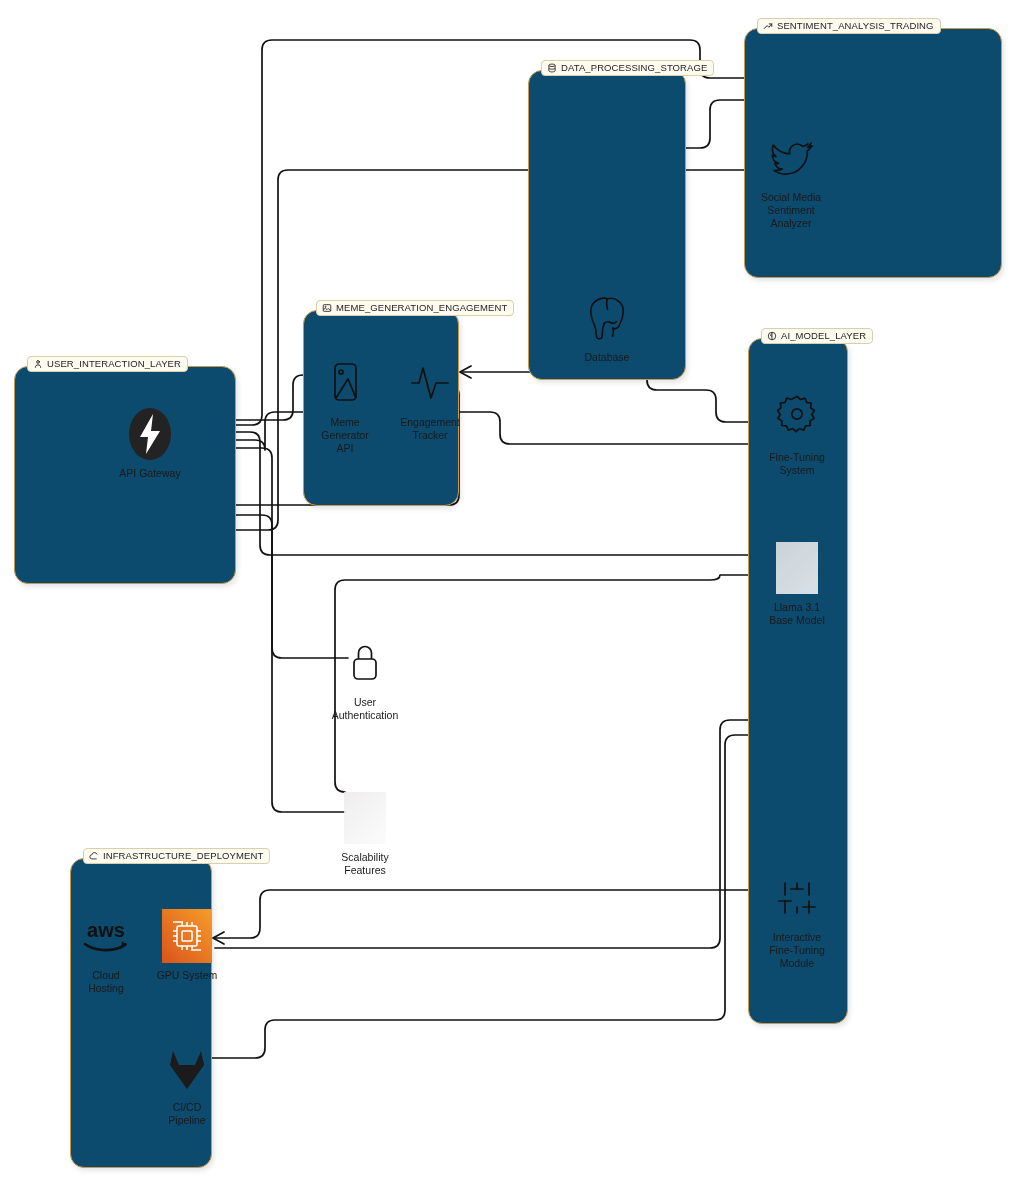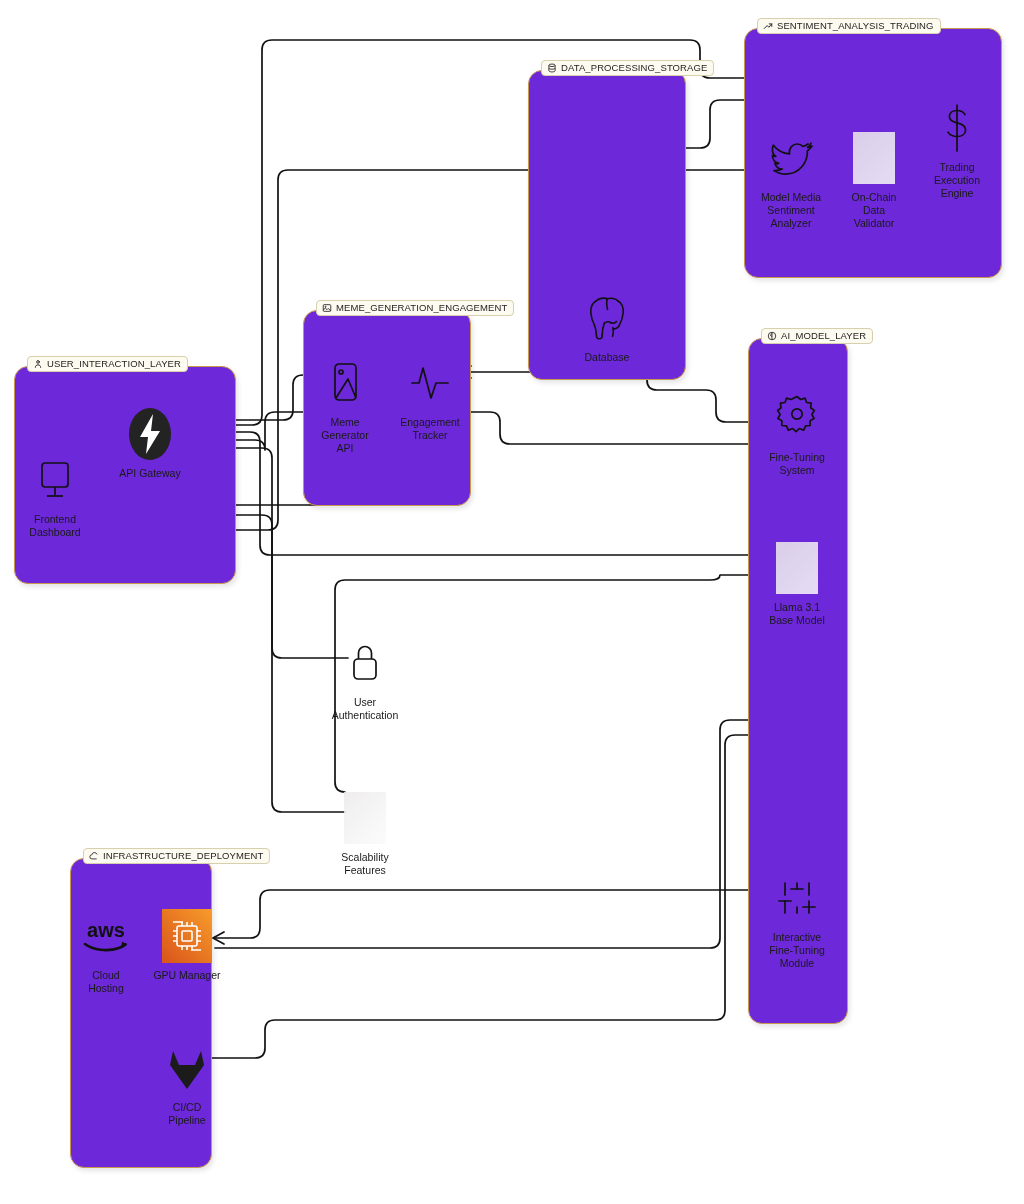--- a/index.html
+++ b/index.html
@@ -2,21 +2,21 @@
 <html><head>
 <meta charset="utf-8">
 <style>
   html,body{margin:0;padding:0;background:#ffffff;}
   body{font-family:"Liberation Sans","DejaVu Sans",sans-serif;}
   #canvas{position:relative;width:1024px;height:1204px;background:#ffffff;overflow:hidden;}
 
   
   .group{
     position:absolute;
-    background:#6d28d9;
+    background:#0c4a6e;
     border:1.4px solid #c99a4e;
     border-radius:14px;
     box-shadow:2px 3px 5px rgba(0,0,0,.10);
     box-sizing:border-box;
   }
   .group-badge{
     position:absolute;
     top:-11px;left:12px;
     display:flex;align-items:center;gap:4px;
     background:#fdfbf0;
@@ -134,21 +134,21 @@
   <div class="group" style="left:14px;top:366px;width:222px;height:218px;">
     <div class="group-badge">
       <svg width="10" height="10" viewBox="0 0 24 24" fill="none" stroke="#1d1d1d" stroke-width="2.2" stroke-linecap="round">
         <circle cx="12" cy="7" r="3.2"></circle>
           <path d="M5.5 20c0-3.6 2.9-6 6.5-6s6.5 2.4 6.5 6"></path>
       </svg>
       <span>USER_INTERACTION_LAYER</span>
     </div>
   </div>
 
-  <div class="group" style="left:303px;top:310px;width:168px;height:196px;">
+  <div class="group" style="left:303px;top:310px;width:156px;height:196px;">
     <div class="group-badge">
       <svg width="10" height="10" viewBox="0 0 24 24" fill="none" stroke="#1d1d1d" stroke-width="2" stroke-linejoin="round">
         <rect x="3" y="4" width="18" height="16" rx="2"></rect>
           <path d="M3 17l5-5 4 4 3-3 6 6"></path>
           <circle cx="8.5" cy="9" r="1.3"></circle>
       </svg>
       <span>MEME_GENERATION_ENGAGEMENT</span>
     </div>
   </div>
 
@@ -197,31 +197,20 @@
   <div class="node" style="left:150px;top:406px;">
     <div class="glyph">
       <svg width="46" height="56" viewBox="0 0 46 56">
         <ellipse cx="23" cy="28" rx="21" ry="26" fill="#232323"></ellipse>
         <path d="M26 8 L13 31 L21 31 L19 48 L33 25 L24 25 Z" fill="#ffffff"></path>
       </svg>
     </div>
     <div class="cap">API Gateway</div>
   </div>
 
-  <div class="node" style="left:55px;top:452px;">
-    <div class="glyph">
-      <svg width="42" height="50" viewBox="0 0 42 50" fill="none" stroke="#111" stroke-width="1.7" stroke-linejoin="round">
-        <rect x="8" y="8" width="26" height="24" rx="3"></rect>
-        <path d="M21 32v8"></path>
-          <path d="M13 41h16"></path>
-      </svg>
-    </div>
-    <div class="cap">Frontend
-Dashboard</div>
-  </div>
 
   <div class="node" style="left:430px;top:355px;">
     <div class="glyph">
       <svg width="44" height="50" viewBox="0 0 44 50" fill="none" stroke="#111" stroke-width="1.7" stroke-linecap="round" stroke-linejoin="round">
         <path d="M4 25 L11 25 L15 10 L23 40 L28 25 L40 25"></path>
       </svg>
     </div>
     <div class="cap">Engagement
 Tracker</div>
   </div>
@@ -258,45 +247,26 @@
     </div>
     <div class="cap">Database</div>
   </div>
 
   <div class="node" style="left:791px;top:130px;">
     <div class="glyph">
       <svg width="46" height="50" viewBox="0 0 46 50" fill="none" stroke="#111" stroke-width="1.7" stroke-linecap="round" stroke-linejoin="round">
         <path d="M40 11c-1.6 1.2-3.4 2-5.2 2.4a8 8 0 00-5.6-2.4c-4.4 0-7.8 3.6-7.8 8 0 .6 0 1.2.2 1.8-6.6-.4-12.4-3.6-16.2-8.6-.8 1.4-1 3-1 4.6 0 2.8 1.4 5.2 3.4 6.6-1.2 0-2.4-.4-3.4-1v.2c0 3.8 2.6 7 6.2 7.8-.7.2-1.4.3-2.2.3-.5 0-1 0-1.5-.2 1 3.2 4 5.5 7.4 5.6A15.6 15.6 0 016 37.6c3.4 2.2 7.4 3.5 11.7 3.5 14 0 21.7-12 21.7-22.4v-1A15.3 15.3 0 0044 13c-1.4.7-2.9 1.1-4.4 1.3A7.8 7.8 0 0043 10"></path>
       </svg>
     </div>
-    <div class="cap">Model Media
+    <div class="cap">Social Media
 Sentiment
 Analyzer</div>
   </div>
 
-  <div class="node" style="left:874px;top:130px;">
-    <div class="glyph">
-      <div class="faded"></div>
-    </div>
-    <div class="cap">On-Chain
-Data
-Validator</div>
-  </div>
-
-  <div class="node" style="left:957px;top:100px;">
-    <div class="glyph">
-      <svg width="34" height="56" viewBox="0 0 34 56" fill="none" stroke="#111" stroke-width="1.7" stroke-linecap="round" stroke-linejoin="round">
-        <path d="M17 5v46"></path>
-        <path d="M25 14.5c-1.6-2.6-4.4-4-8-4-4.6 0-7.6 2.4-7.6 6 0 3.4 2.4 5.2 7.6 6.4 5.6 1.3 8.6 3.2 8.6 7 0 4-3.4 6.6-8.6 6.6-4.2 0-7.2-1.6-9-4.4"></path>
-      </svg>
-    </div>
-    <div class="cap">Trading
-Execution
-Engine</div>
-  </div>
+
 
   <div class="node" style="left:797px;top:390px;">
     <div class="glyph">
       <svg width="50" height="52" viewBox="0 0 50 52" fill="none" stroke="#111" stroke-width="1.7" stroke-linejoin="round">
         <path d="M25 4.5l3.6 3 4.4-1.4 1.6 4.4 4.6.7-.6 4.6 3.8 2.7-2.6 3.9 2.3 4.1-4 2.3.1 4.7-4.6.4-1.9 4.3-4.3-1.7-3.4 3.2-3.4-3.2-4.3 1.7-1.9-4.3-4.6-.4.1-4.7-4-2.3 2.3-4.1-2.6-3.9L9 15.8l-.6-4.6 4.6-.7 1.6-4.4L19 7.5z"></path>
         <circle cx="25" cy="22" r="5.2"></circle>
       </svg>
     </div>
     <div class="cap">Fine-Tuning
 System</div>
@@ -373,21 +343,21 @@
         <rect x="3" y="1" width="50" height="54" fill="url(#awsOrange)"></rect>
         <g fill="none" stroke="#ffffff" stroke-width="1.6" stroke-linejoin="round">
           <rect x="18" y="18" width="20" height="20" rx="2"></rect>
           <rect x="23" y="23" width="10" height="10" rx="1"></rect>
           <path d="M23 18v-4M28 18v-4M33 18v-4M23 38v4M28 38v4M33 38v4"></path>
           <path d="M18 23h-4M18 28h-4M18 33h-4M38 23h4M38 28h4M38 33h4"></path>
           <path d="M14 14h10M42 42h-10"></path>
         </g>
       </svg>
     </div>
-    <div class="cap">GPU Manager</div>
+    <div class="cap">GPU System</div>
   </div>
 
   <div class="node" style="left:187px;top:1040px;">
     <div class="glyph">
       <svg width="50" height="50" viewBox="0 0 50 50">
         <path d="M25 46 L8 22 L11 8 L17 22 L33 22 L39 8 L42 22 Z" fill="#1b1b1b"></path>
       </svg>
     </div>
     <div class="cap">CI/CD
 Pipeline</div>

